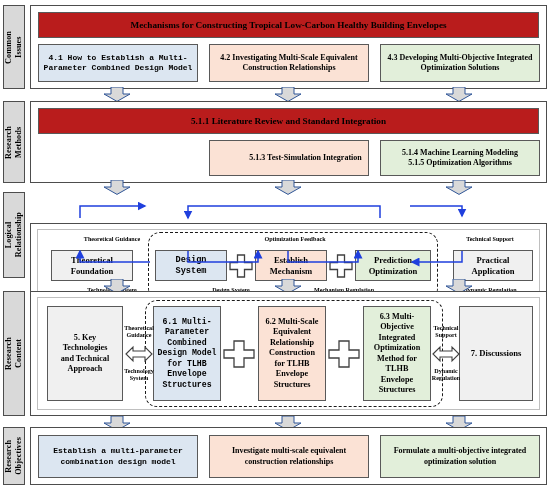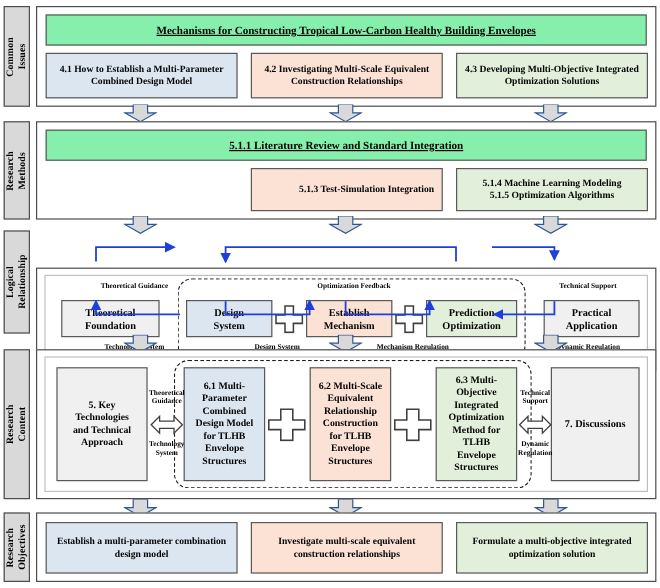--- a/index.html
+++ b/index.html
@@ -54,23 +54,23 @@
     border: 1.1px solid #595959;
     display: flex;
     align-items: center;
     justify-content: center;
     text-align: center;
     font-weight: bold;
     color: #000;
     line-height: 10.5px;
     padding: 1px 3px;
   }
-  .box-white { background: #86efac; text-decoration: underline; }
+  .box-white { background: #b91c1c; }
   .box-grey  { background: #f0f0f0; }
-  .box-blue  { background: #dce6f1; }
+  .box-blue  { background: #dce6f1; font-family: Liberation Mono, monospace; }
   .box-peach { background: #fbe2d5; }
   .box-green { background: #e2efda; }
 
   
   .dn-arrow {
     position: absolute;
     width: 28px;
     height: 15px;
   }
 

